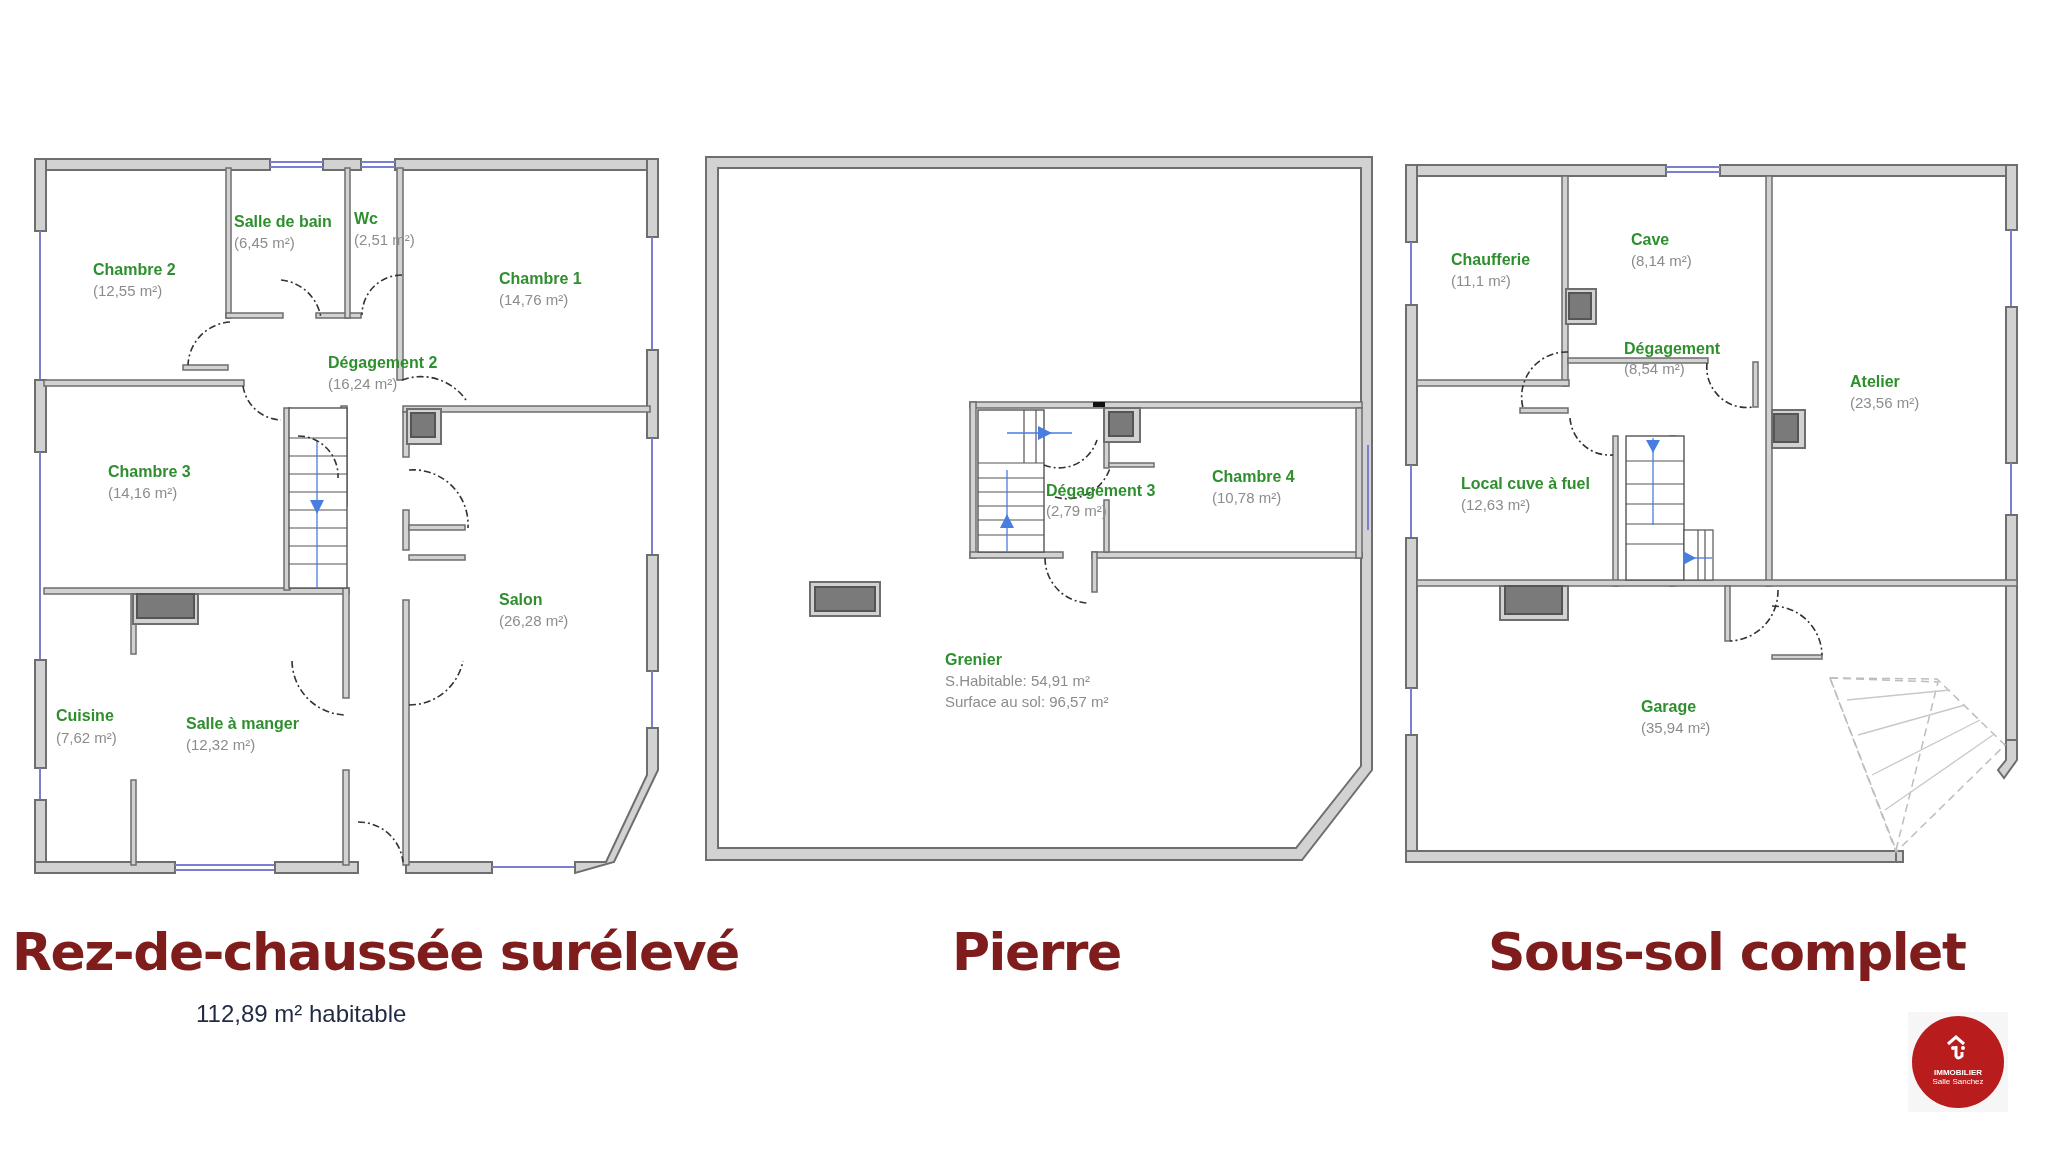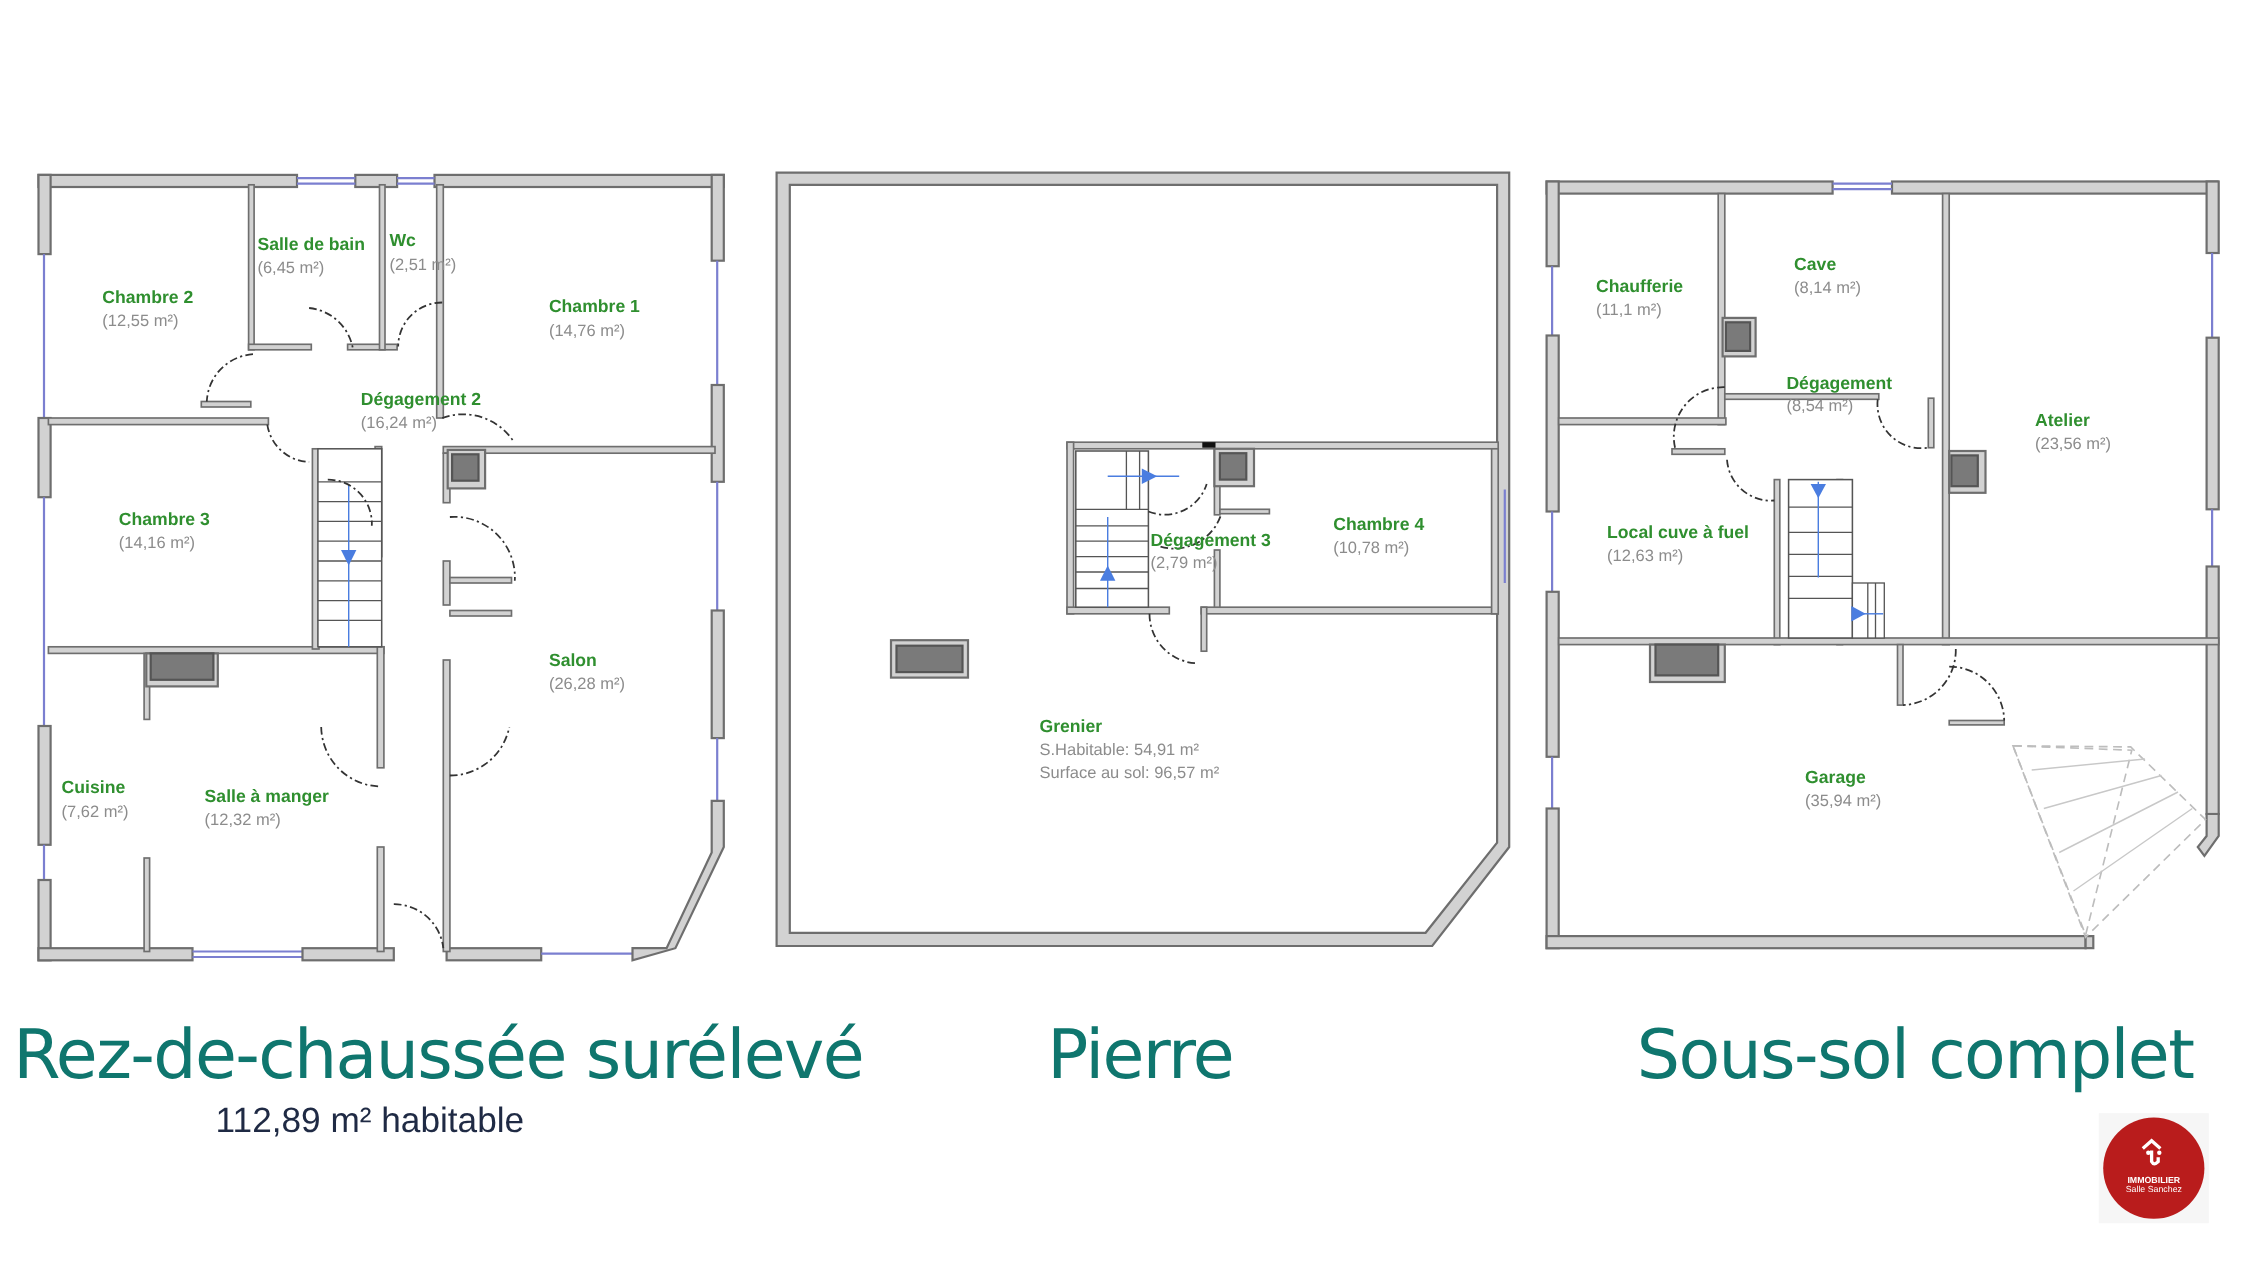--- a/index.html
+++ b/index.html
@@ -12,22 +12,22 @@
   .chim{fill:#7a7a7a;stroke:#555;stroke-width:2;}
   .chimbox{fill:#d2d2d2;stroke:#6e6e6e;stroke-width:2;}
   .stair{fill:#fff;stroke:#555;stroke-width:1.4;}
   .stepl{stroke:#555;stroke-width:1.2;}
   .arrowline{stroke:#4a7de0;stroke-width:1.3;}
   .arrow{fill:#4a7de0;}
   .ghost{fill:none;stroke:#bdbdbd;stroke-width:1.5;stroke-dasharray:8 5;}
   .ghostl{stroke:#c8c8c8;stroke-width:1.3;}
   .rname{fill:#2f8f2f;font-weight:bold;font-size:16px;font-family:"Liberation Sans",sans-serif;}
   .rarea{fill:#8c8c8c;font-size:15px;font-family:"Liberation Sans",sans-serif;}
-  .title{position:absolute;color:#0f766e;font-weight:normal;font-size:62px;font-family:"DejaVu Sans","Liberation Sans",sans-serif;letter-spacing:-1.5px;white-space:nowrap;}
-  .sub{position:absolute;color:#1f2a44;font-size:32px;font-family:"Liberation Sans",sans-serif;white-space:nowrap;}
+  .title{position:absolute;color:#7f1d1d;font-weight:bold;font-size:52px;font-family:"DejaVu Sans","Liberation Sans",sans-serif;letter-spacing:-1.5px;white-space:nowrap;}
+  .sub{position:absolute;color:#1f2a44;font-size:24px;font-family:"Liberation Sans",sans-serif;white-space:nowrap;}
   .logo{position:absolute;left:1908px;top:1012px;width:100px;height:100px;background:#f6f6f6;}
   .logo .circle{position:absolute;left:4px;top:4px;width:92px;height:92px;border-radius:50%;background:#b91c1c;color:#fff;text-align:center;}
   .logo .brand{position:absolute;left:0;right:0;top:52px;font-size:8px;font-weight:bold;line-height:9px;}
   .logo .owner{position:absolute;left:0;right:0;top:61px;font-size:8px;line-height:9px;}
 </style>
 </head>
 <body>
 
 <svg class="plans" viewBox="0 0 2048 1152">
 

